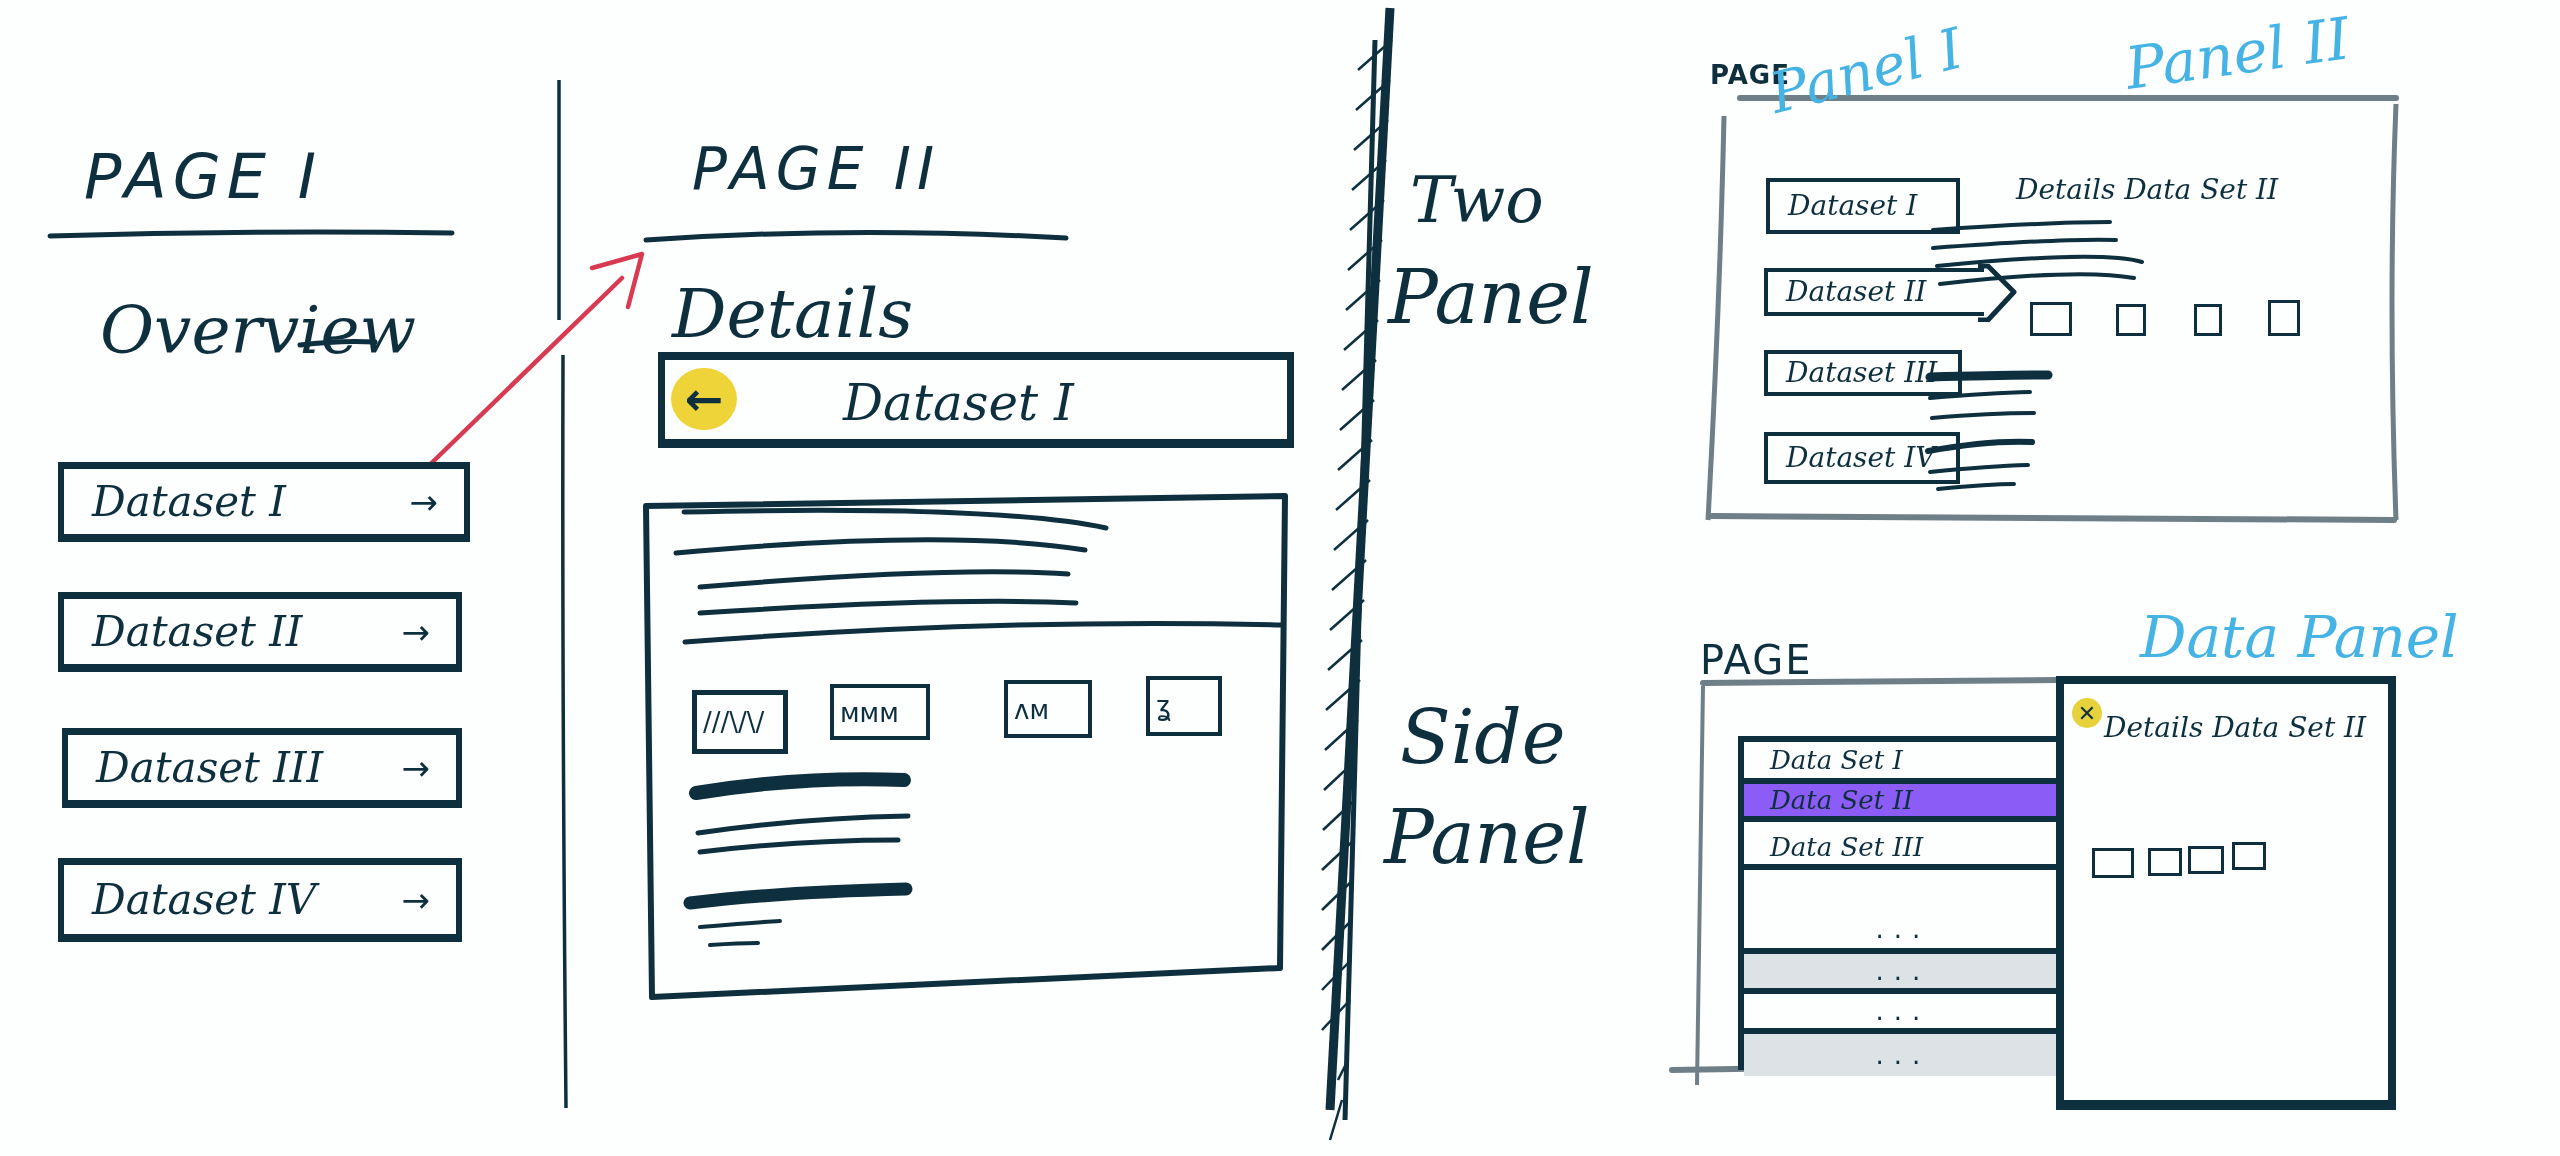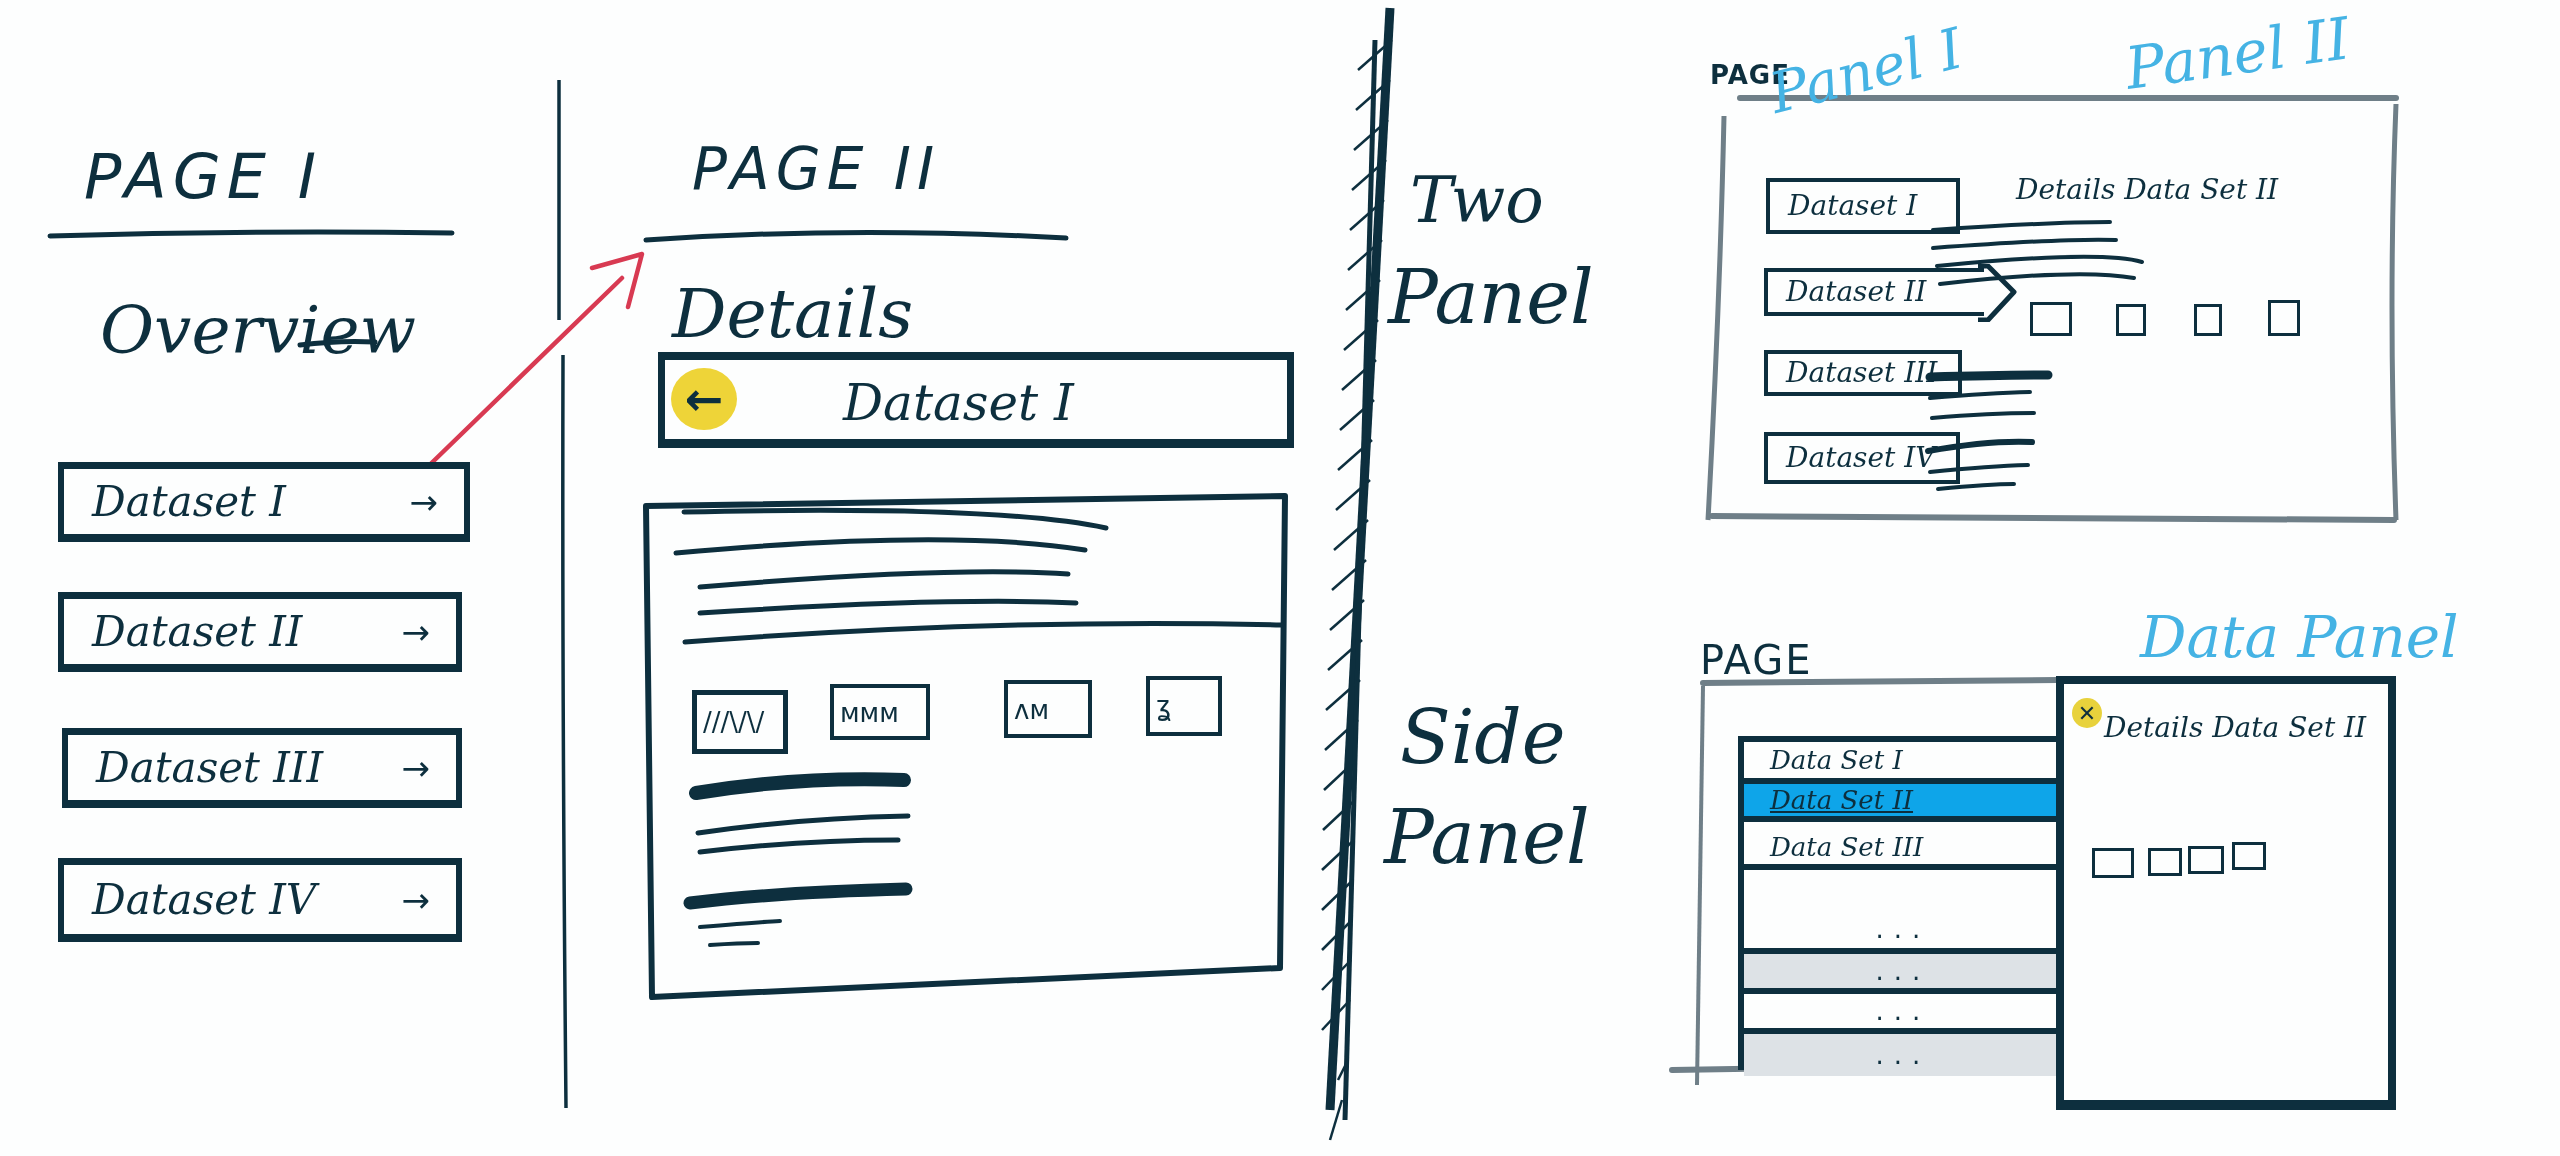--- a/index.html
+++ b/index.html
@@ -13,21 +13,21 @@
   .ds-btn{position:absolute;border:6px solid #0d2f3e;border-top-width:7px;border-bottom-width:8px;box-sizing:border-box;display:flex;align-items:center;cursor:pointer;background:#fdfefe;}
   .ds-btn .lbl{font-size:42px;margin-left:28px;}
   .ds-btn .arr{position:absolute;right:26px;font-size:34px;font-family:"DejaVu Sans",sans-serif;}
   .thumb{position:absolute;border:4px solid #0d2f3e;box-sizing:border-box;overflow:hidden;}
   .thumb .scrib{position:absolute;left:6px;right:6px;bottom:10px;height:55%;font-family:"DejaVu Sans",sans-serif;font-size:26px;line-height:1;color:#0d2f3e;overflow:hidden;}
   .tp-item{position:absolute;border:4px solid #0d2f3e;box-sizing:border-box;display:flex;align-items:center;cursor:pointer;}
   .tp-item .lbl{font-size:28px;margin-left:18px;}
   .sp-row{position:absolute;left:0;right:0;border-bottom:6px solid #0d2f3e;box-sizing:border-box;display:flex;align-items:center;cursor:pointer;}
   .sp-row .lbl{font-size:26px;margin-left:26px;}
   .sp-row .dots{width:100%;text-align:center;font-size:26px;letter-spacing:10px;font-family:"DejaVu Sans",sans-serif;}
-  .gray-hl{background:#0ea5e9;text-decoration:underline;}
+  .gray-hl{background:#8b5cf6;}
   .gray-lt{background:#dde2e6;}
   .close-btn{position:absolute;width:30px;height:30px;border-radius:50%;background:#e8d23c;display:flex;align-items:center;justify-content:center;font-family:"DejaVu Sans",sans-serif;font-size:22px;color:#0d2f3e;cursor:pointer;}
   .back-btn{position:absolute;width:66px;height:62px;border-radius:50%;background:#eed438;display:flex;align-items:center;justify-content:center;font-family:"DejaVu Sans",sans-serif;font-size:46px;font-weight:bold;color:#0d2f3e;cursor:pointer;}
 </style>
 </head>
 <body>
 
 <svg class="strokes" viewBox="0 0 2560 1156">
 
   <path d="M50 236 Q250 230 452 233" stroke="#0d2f3e" stroke-width="5" fill="none" stroke-linecap="round"></path>

